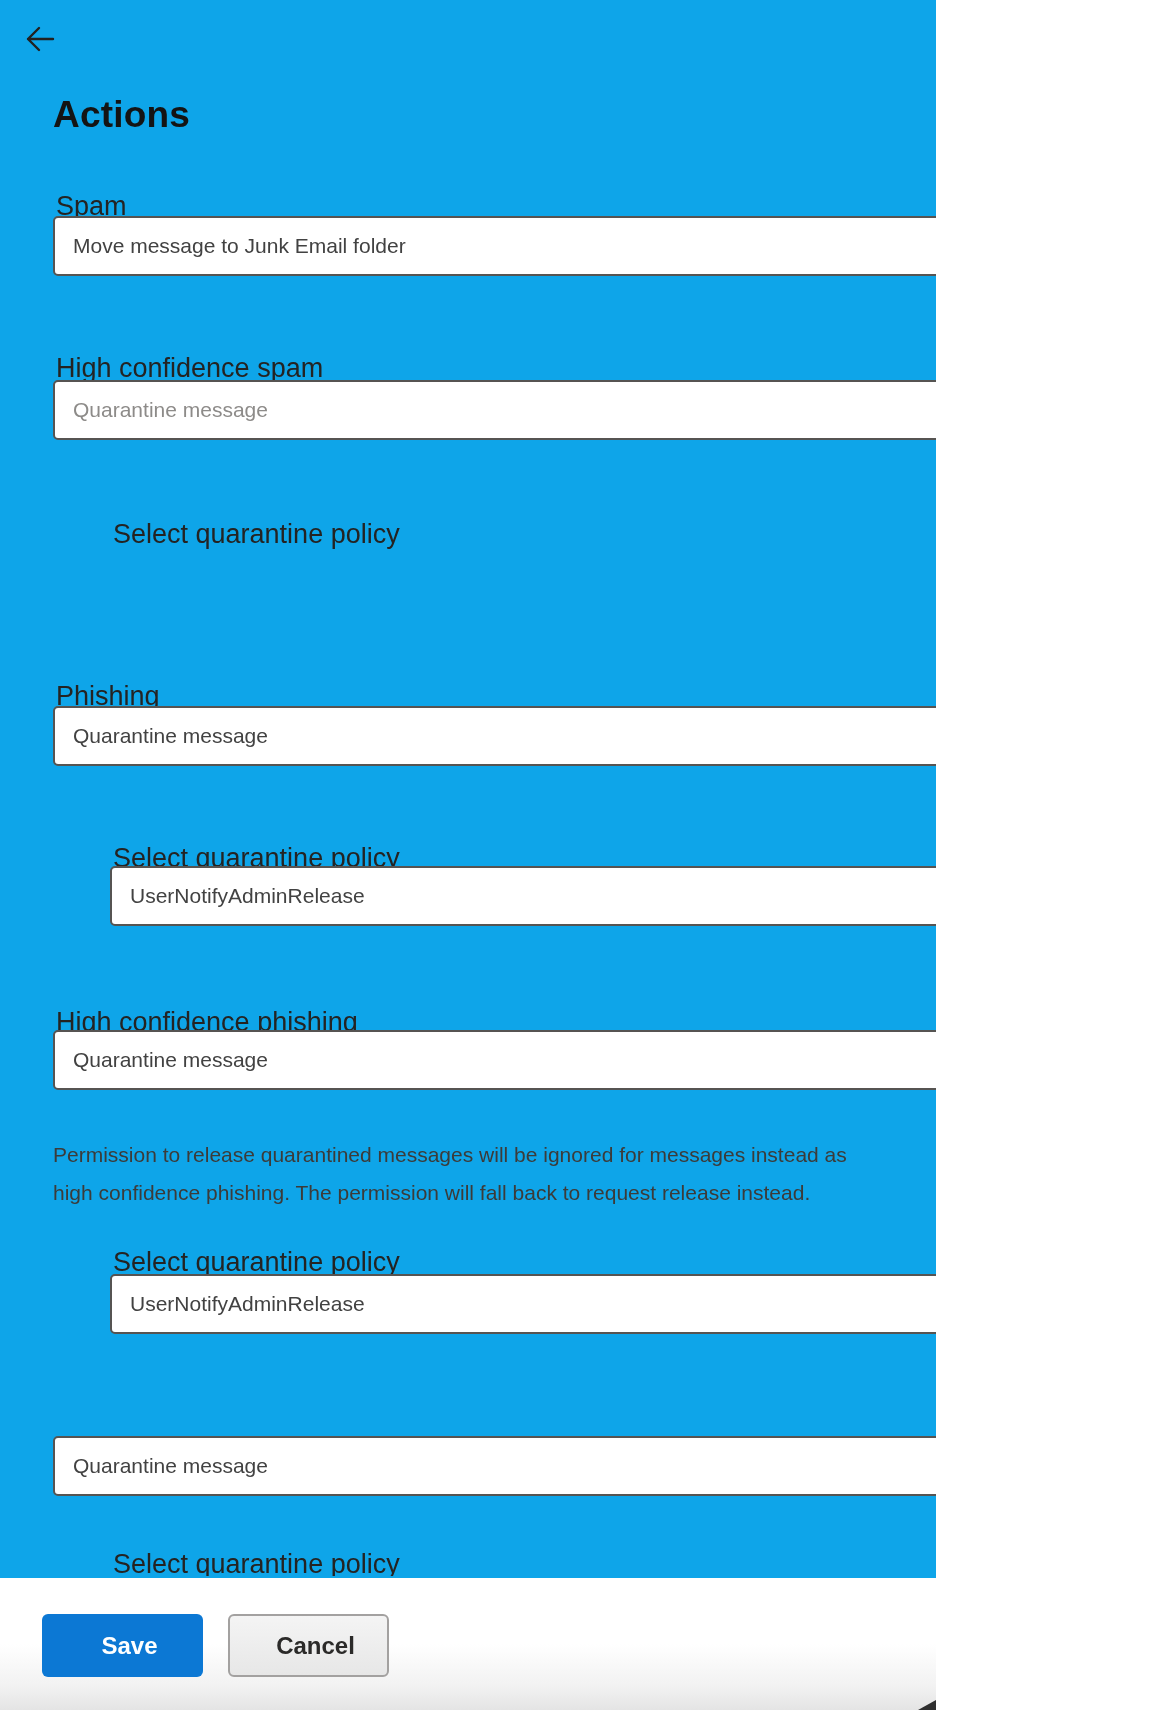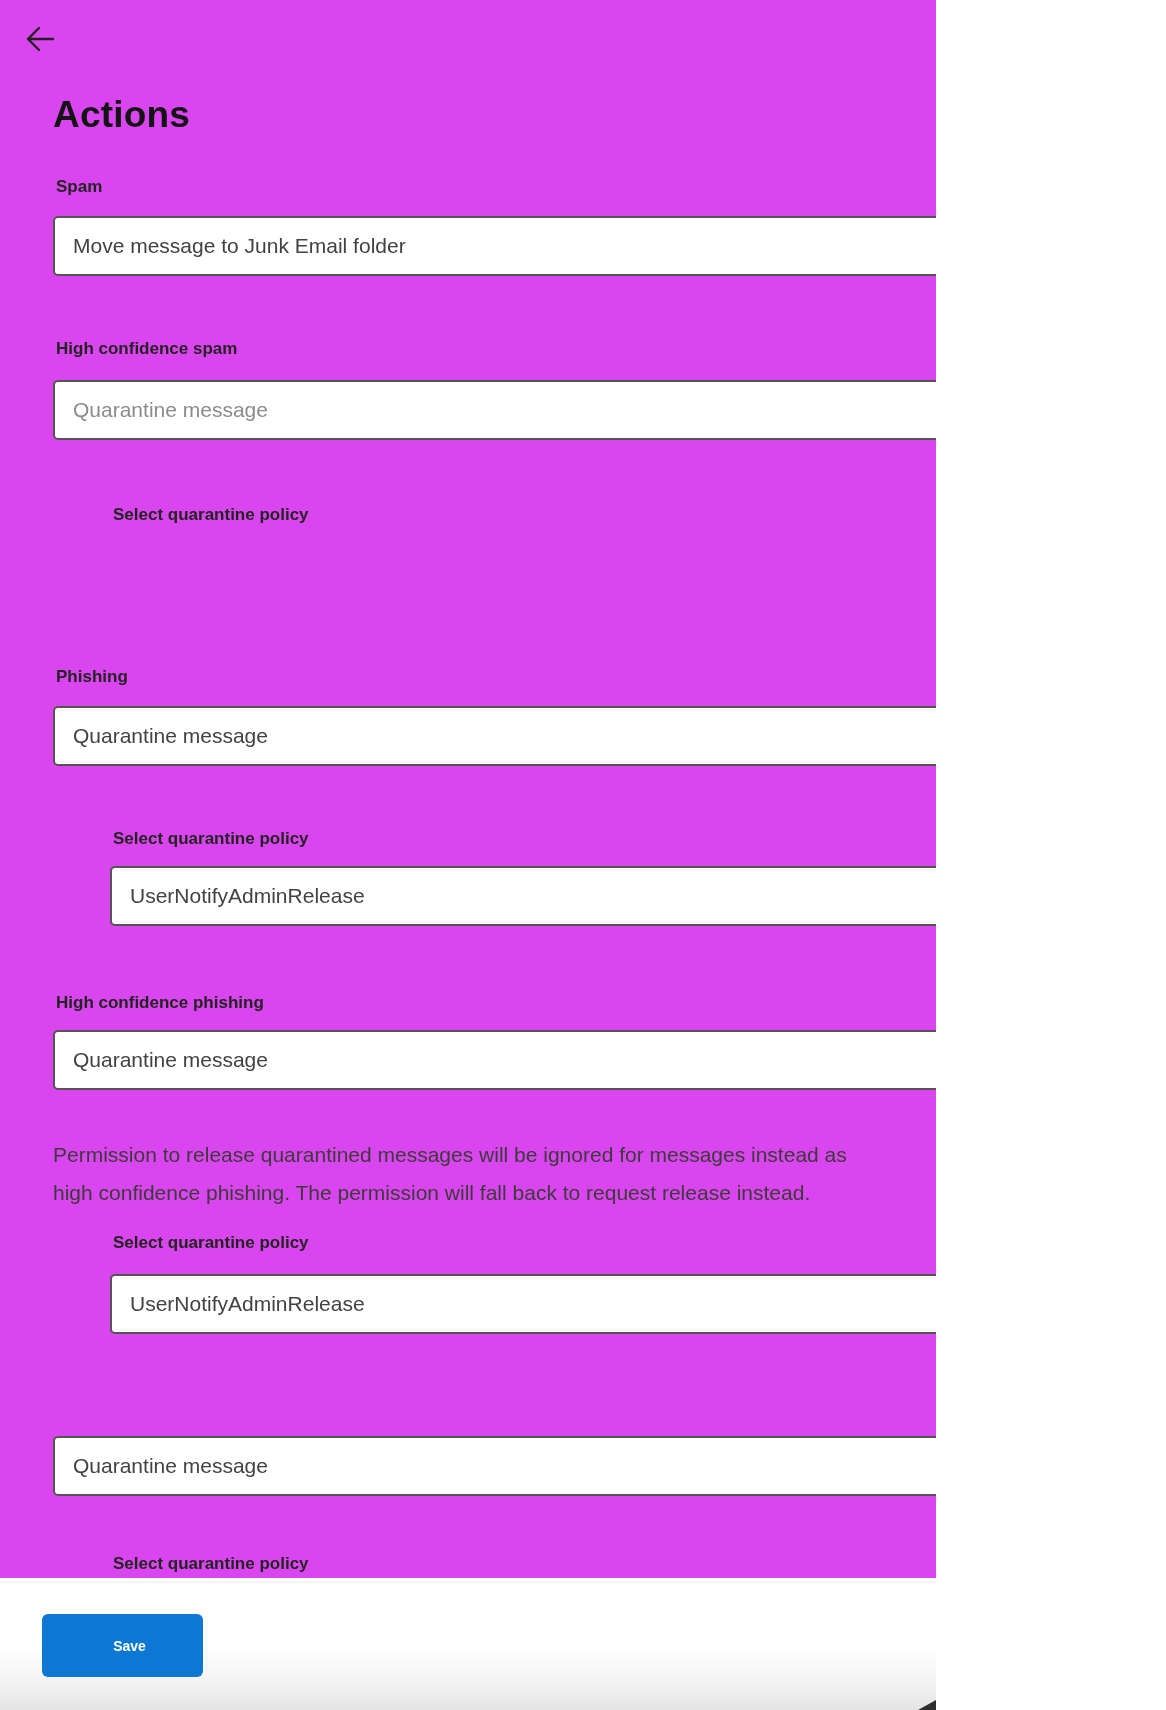--- a/index.html
+++ b/index.html
@@ -1,38 +1,38 @@
 <!DOCTYPE html>
 <html><head>
 <meta charset="utf-8">
 <style>
   html,body{margin:0;padding:0;background:#fff;}
   #page{
-    position:relative;width:936px;height:1710px;background:#d946ef;
+    position:relative;width:936px;height:1710px;background:#0ea5e9;
     font-family:"Liberation Sans","DejaVu Sans",sans-serif;overflow:hidden;
   }
   .abs{position:absolute;}
   .iconbtn{background:none;border:none;padding:0;cursor:pointer;line-height:0;}
   #title{left:53px;top:94px;font-size:37px;font-weight:700;color:#141414;letter-spacing:.2px;}
-  .lbl{font-size:17px;font-weight:700;color:#242322;line-height:26px;}
+  .lbl{font-size:27px;font-weight:400;color:#242322;line-height:26px;margin-top:19px;}
   .dd{
     height:60px;border:2px solid #565452;border-radius:5px;background:#fff;
     display:flex;align-items:center;box-sizing:border-box;cursor:pointer;
   }
   .dd .val{font-size:21px;color:#424242;padding-left:18px;white-space:nowrap;}
   .dd .val.placeholder{color:#8d8b89;}
   .dd .chev{position:absolute;right:14px;top:50%;transform:translateY(-50%);}
   .note{font-size:21px;color:#3c3b39;line-height:38px;}
   .clipwrap{height:25px;overflow:hidden;}
   #footer{
     left:0;top:1578px;width:1166px;height:132px;
     background:linear-gradient(180deg,#ffffff 0%,#ffffff 50%,#f2f2f2 82%,#e4e4e4 100%);
   }
   .btn{
-    height:63px;border-radius:6px;font-size:14px;font-weight:600;
+    height:63px;border-radius:6px;font-size:24px;font-weight:600;
     display:flex;align-items:center;justify-content:center;cursor:pointer;
     box-sizing:border-box;font-family:"Liberation Sans","DejaVu Sans",sans-serif;padding-left:20px;
   }
   #save-btn{left:42px;top:1614px;width:161px;background:#0c78d4;color:#ffffff;border:none;}
   #cancel-btn{left:228px;top:1614px;width:161px;background:linear-gradient(#f4f4f4,#e7e7e7);
     color:#2b2a29;border:2px solid #a3a1a0;}
   .floatbtn{width:98px;display:flex;align-items:center;justify-content:center;border:none;cursor:pointer;}
   #support-btn{left:1047px;top:1409px;height:100px;background:#0b7d84;}
   #feedback-btn{left:1047px;top:1509px;height:97px;background:#212325;}
   #corner-wedge{
@@ -138,20 +138,21 @@
         </svg>
     </span>
   </div>
 
   <div class="abs clipwrap" style="left:113px;top:1551px;width:400px;">
     <span class="lbl">Select quarantine policy</span>
   </div>
 
   <div class="abs" id="footer"></div>
   <button class="abs btn" id="save-btn">Save</button>
+  <button class="abs btn" id="cancel-btn">Cancel</button>
 
   <button class="abs floatbtn" id="support-btn">
     <span>
       <svg width="38" height="38" viewBox="0 0 36 36">
         <path d="M7 21v-4.5a11 11 0 0 1 22 0V21" fill="none" stroke="#ffffff" stroke-width="2.6"></path>
         <rect x="5" y="17.5" width="5.2" height="9.5" rx="2" fill="none" stroke="#ffffff" stroke-width="2.4"></rect>
         <rect x="25.8" y="17.5" width="5.2" height="9.5" rx="2" fill="none" stroke="#ffffff" stroke-width="2.4"></rect>
         <path d="M7.6 27c1 2.6 3.6 4 6.8 4h2" fill="none" stroke="#ffffff" stroke-width="2.4"></path>
         <circle cx="18.2" cy="31" r="1.8" fill="#ffffff"></circle>
       </svg>

